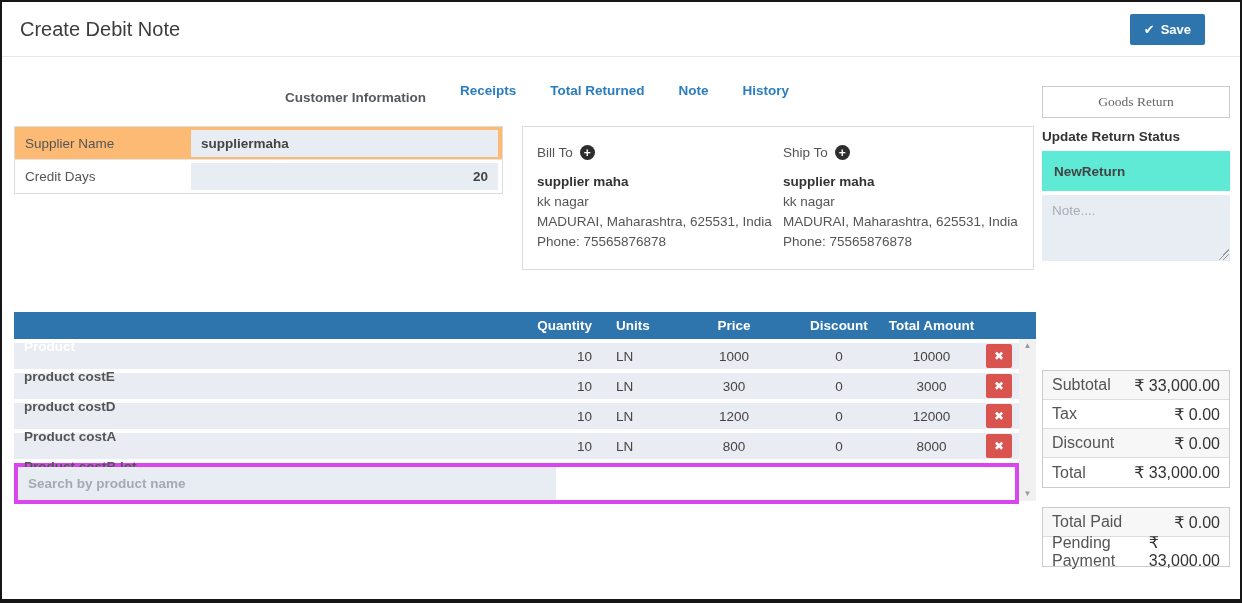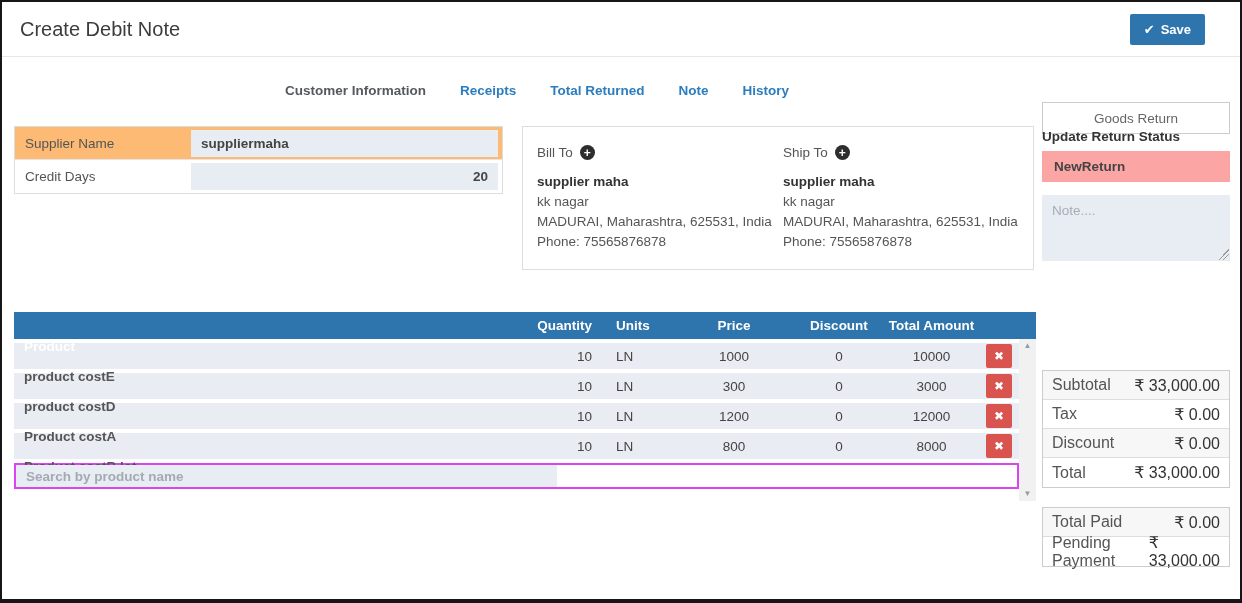--- a/index.html
+++ b/index.html
@@ -34,21 +34,21 @@
   }
   .save-btn .check { font-size: 13px; }
 
   
   .tabs {
     position: absolute; left: 283px; top: 81px;
     display: flex; gap: 34px;
     font-size: 13.5px; font-weight: 700;
   }
   .tab { color: #2b7dbe; cursor: pointer; }
-  .tab.active { color: #55595e; cursor: default; }
+  .tab.active { color: #55595e; cursor: default; margin-top: 7px; }
 
   
   .supplier-form {
     position: absolute; left: 12px; top: 124px; width: 489px;
     border: 1px solid #ddd;
   }
   .sf-row {
     display: flex; align-items: center; height: 33px;
     border-bottom: 1px solid #e5e5e5;
     background: #fff;
@@ -81,34 +81,34 @@
     background: #2d2d2d; color: #fff;
     display: inline-flex; align-items: center; justify-content: center;
     font-size: 12px; font-weight: 700; line-height: 1;
     cursor: pointer;
   }
   .addr-name { font-weight: 700; color: #333; margin-top: 12px; line-height: 20px; }
   .addr-line { line-height: 20px; }
 
   
   .goods-return-btn {
-    position: absolute; left: 1040px; top: 100px; width: 188px; height: 32px;
+    position: absolute; left: 1040px; top: 84px; width: 188px; height: 32px;
     background: #fff; border: 1px solid #ccc;
     font-size: 13.5px; color: #666;
     display: flex; align-items: center; justify-content: center;
     cursor: pointer;
-    font-family: Liberation Sans, sans-serif;
+    font-family: Liberation Serif, serif;
   }
   .update-status-label {
     position: absolute; left: 1040px; top: 127px;
     font-size: 13.5px; font-weight: 700; color: #333;
   }
   .return-status {
-    position: absolute; left: 1040px; top: 149px; width: 188px; height: 31px;
-    background: #fca5a5;
+    position: absolute; left: 1040px; top: 149px; width: 188px; height: 40px;
+    background: #5eead4;
     font-size: 13.5px; font-weight: 700; color: #444;
     display: flex; align-items: center; padding-left: 12px;
     cursor: pointer;
   }
   .note-area {
     position: absolute; left: 1040px; top: 193px; width: 188px; height: 66px;
     background: #e8ecf3; border: none; resize: none;
     font-size: 13.5px; color: #555; padding: 8px 10px;
     font-family: inherit;
   }
@@ -147,22 +147,22 @@
   .pt-row .col-product { font-weight: 700; color: #555; }
   .del-btn {
     width: 26px; height: 24px;
     background: #d9534f; border: none; border-radius: 2px;
     color: #fff; font-size: 12px; font-weight: 700;
     display: flex; align-items: center; justify-content: center;
     cursor: pointer;
     font-family: inherit;
   }
   .pt-search-row {
-    margin-top: 4px; height: 26px;
-    border: 2px solid #d946ef; background: #fff;
+    margin-top: 4px; height: 41px;
+    border: 4px solid #d946ef; background: #fff;
     display: flex;
   }
   .pt-search-input {
     width: 54%; height: 100%;
     background: #e8ecf3; border: none;
     font-size: 13.5px; font-weight: 700; color: #555;
     padding: 0 10px;
     font-family: inherit;
   }
   .pt-search-input::placeholder { color: #a5aab2; font-weight: 700; }

